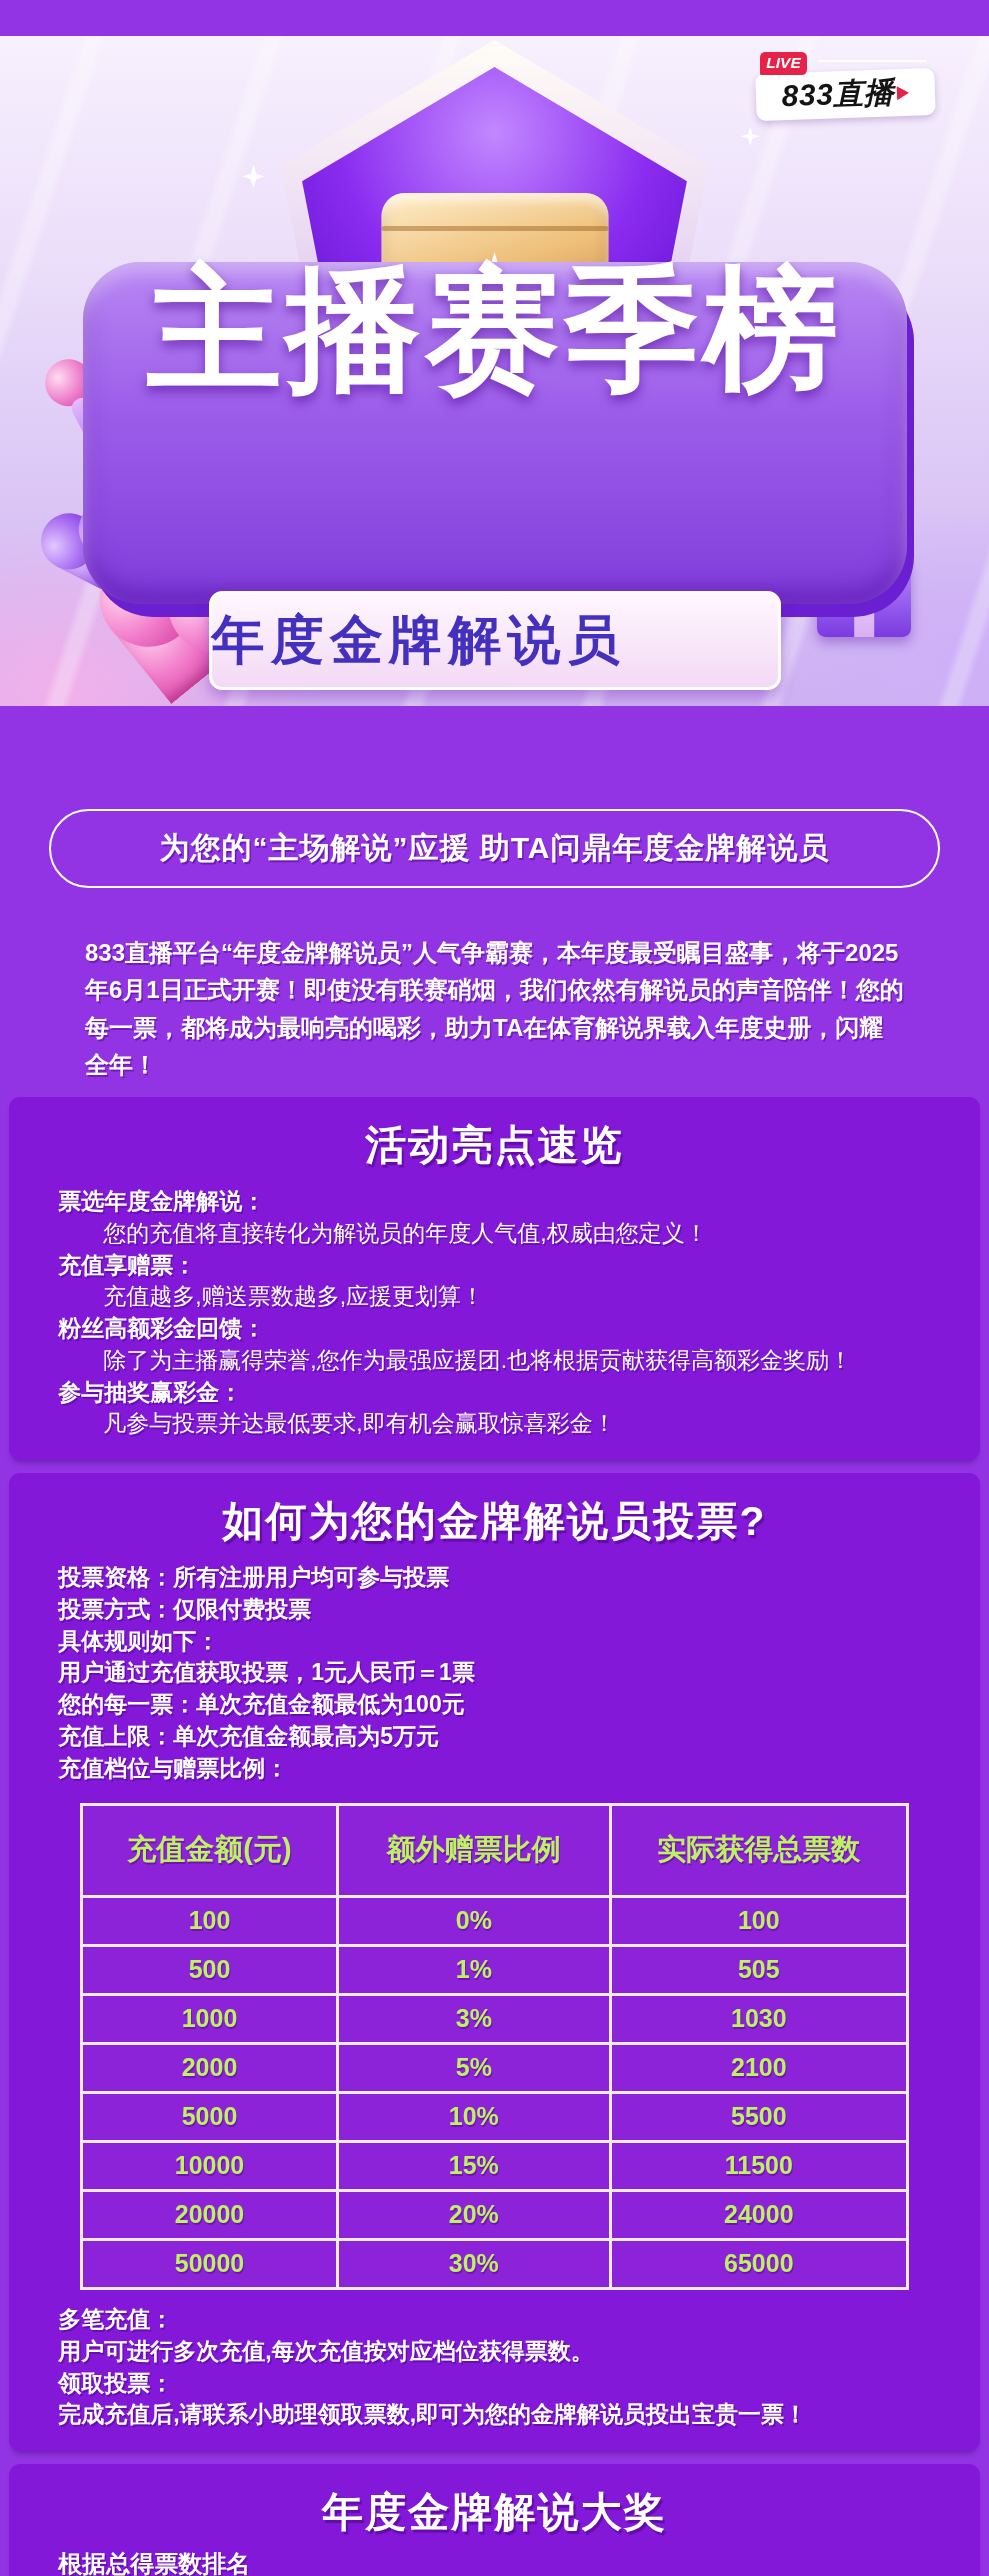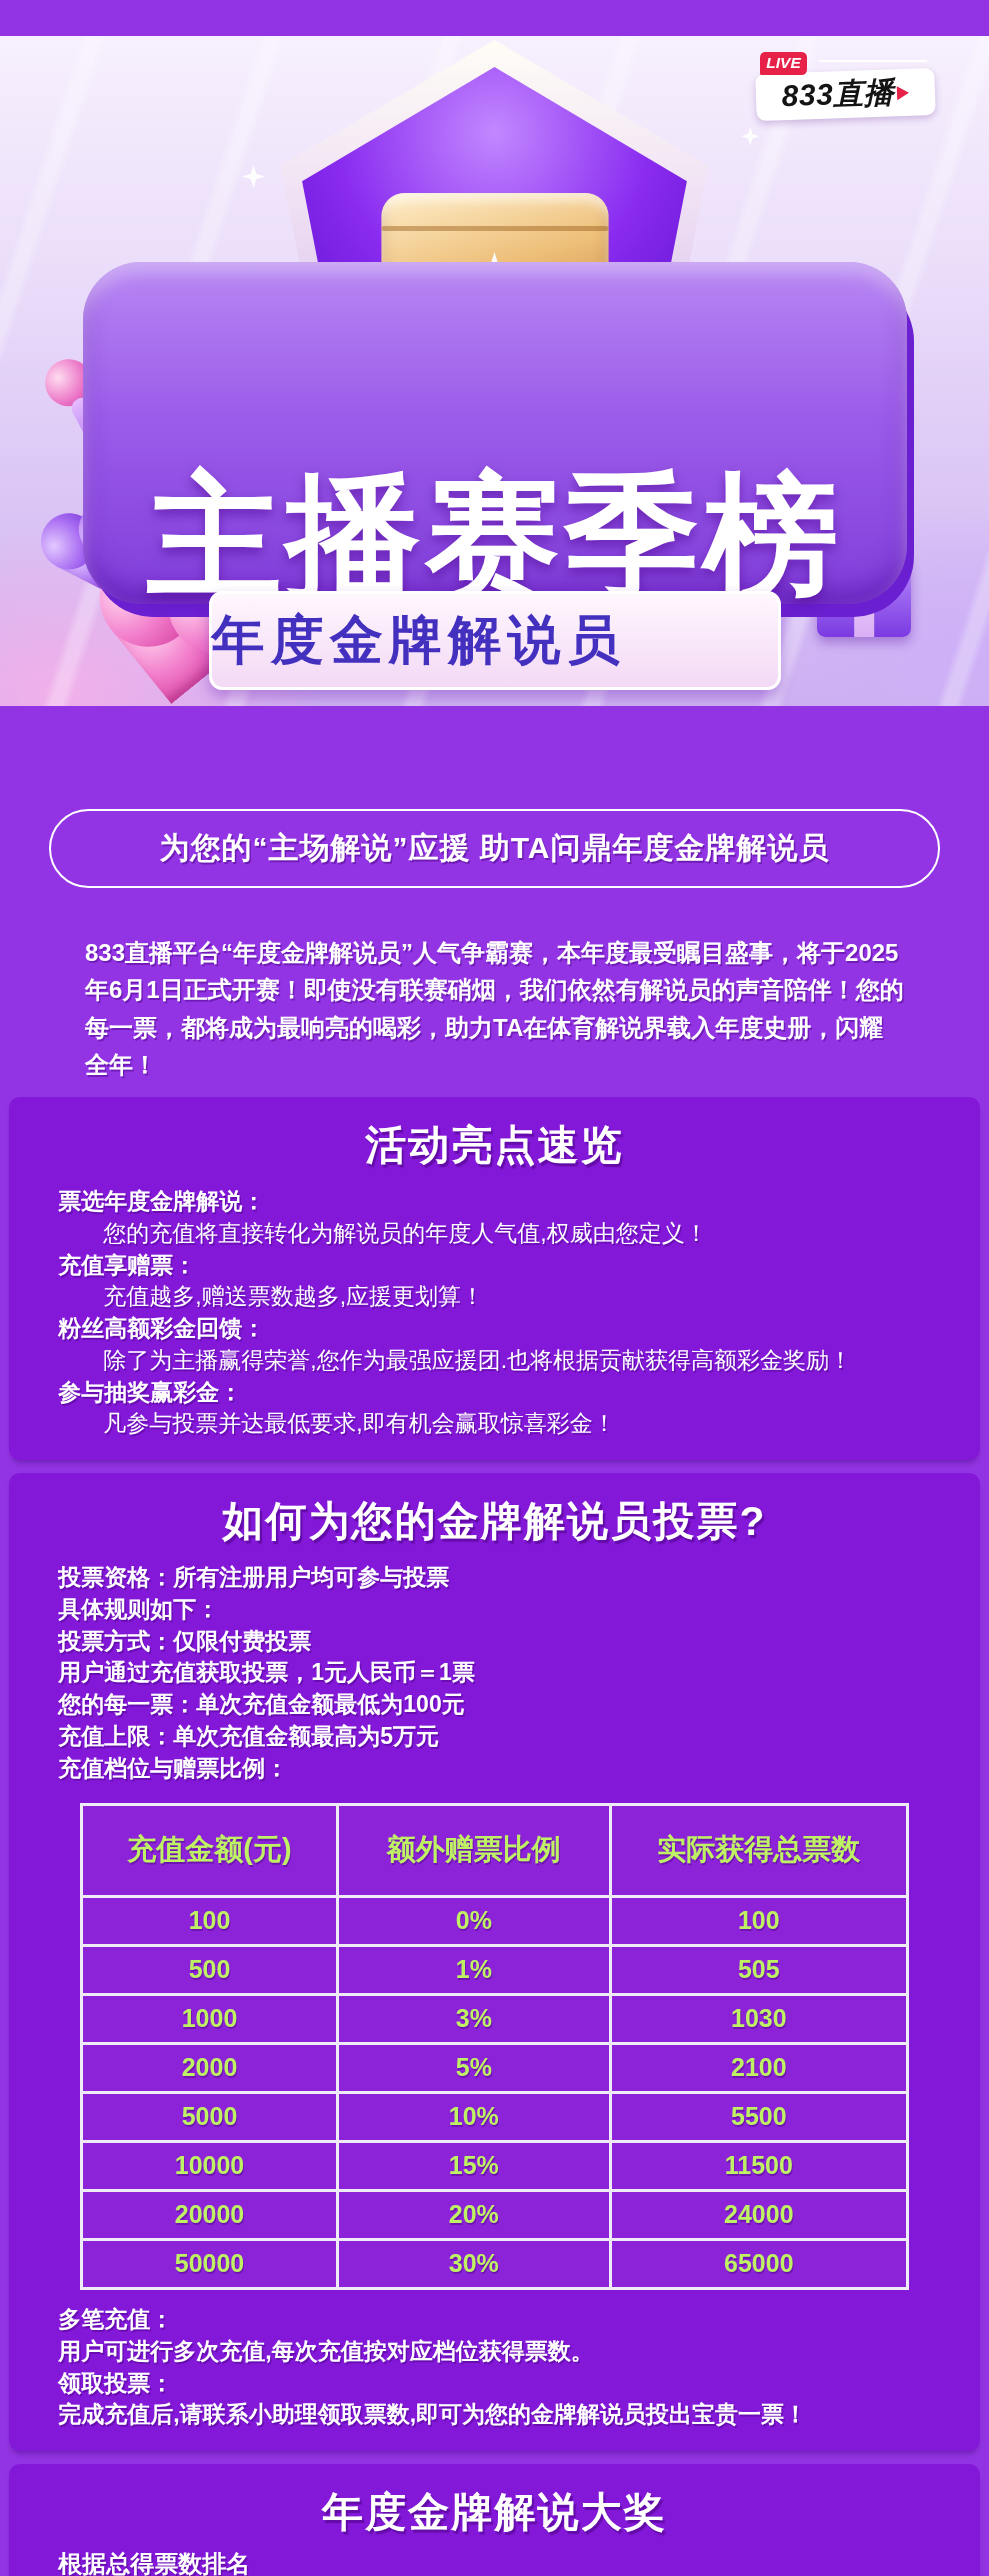--- a/index.html
+++ b/index.html
@@ -43,21 +43,21 @@
   .drum-star{position:absolute;left:50%;top:54%;width:82px;height:82px;transform:translate(-50%,-40%);
     clip-path:polygon(50% 0%,61% 35%,98% 35%,68% 57%,79% 91%,50% 70%,21% 91%,32% 57%,2% 35%,39% 35%);
     background:linear-gradient(180deg,#ffffff 0%,#d9c9f3 100%);}
   
   .title-banner{position:absolute;left:50%;top:226px;transform:translateX(-50%);width:824px;height:342px;z-index:2;}
   .title-banner::before{content:"";position:absolute;left:9.3px;right:-7.2px;top:17.5px;bottom:-13.4px;
     background:#6a1fd0;border-radius:61px;}
   .title-plate{position:absolute;inset:0;border-radius:58px;
     background:linear-gradient(180deg,#b887f3 0%,#9c5cea 45%,#813dda 100%);
     box-shadow:inset 0 10.3px 17.5px rgba(255,255,255,.38), inset 0 -14.4px 23px rgba(86,16,168,.55);
-    display:flex;align-items:flex-end;justify-content:center;}
+    display:flex;align-items:flex-start;justify-content:center;}
   .title-text{font-size:135px;font-weight:900;letter-spacing:4.1px;color:#ffffff;line-height:1;
     text-shadow:0 6.2px 10.3px rgba(80,10,150,.55);}
   .subtitle-pill{position:absolute;left:50%;top:555px;transform:translateX(-50%);width:572px;height:99px;z-index:3;
     background:linear-gradient(180deg,#fff7fe 0%,#f3d9f5 100%);border:3.1px solid #ffffff;border-radius:13.4px;
     box-shadow:0 6.2px 13.4px rgba(110,30,180,.35);display:flex;align-items:center;justify-content:flex-start;}
   .subtitle-text{font-size:53px;font-weight:900;color:#4330be;letter-spacing:6.2px;}
   
   .sparkle{position:absolute;background:#ffffff;opacity:.95;
     clip-path:polygon(50% 0,62% 38%,100% 50%,62% 62%,50% 100%,38% 62%,0 50%,38% 38%);}
   .heart{position:absolute;}
@@ -185,22 +185,22 @@
     <div class="hl-desc">充值越多,赠送票数越多,应援更划算！</div>
     <div class="hl-label">粉丝高额彩金回馈：</div>
     <div class="hl-desc">除了为主播赢得荣誉,您作为最强应援团.也将根据贡献获得高额彩金奖励！</div>
     <div class="hl-label">参与抽奖赢彩金：</div>
     <div class="hl-desc">凡参与投票并达最低要求,即有机会赢取惊喜彩金！</div>
   </section>
 
   <section class="panel">
     <h2 class="panel-title">如何为您的金牌解说员投票?</h2>
     <div class="rule">投票资格：所有注册用户均可参与投票</div>
+    <div class="rule">投票方式：仅限付费投票</div>
     <div class="rule">具体规则如下：</div>
-    <div class="rule">投票方式：仅限付费投票</div>
     <div class="rule">用户通过充值获取投票，1元人民币＝1票</div>
     <div class="rule">您的每一票：单次充值金额最低为100元</div>
     <div class="rule">充值上限：单次充值金额最高为5万元</div>
     <div class="rule">充值档位与赠票比例：</div>
     <table class="votes-table">
         <thead>
           <tr>
             <th>充值金额(元)</th>
             <th>额外赠票比例</th>
             <th>实际获得总票数</th>

